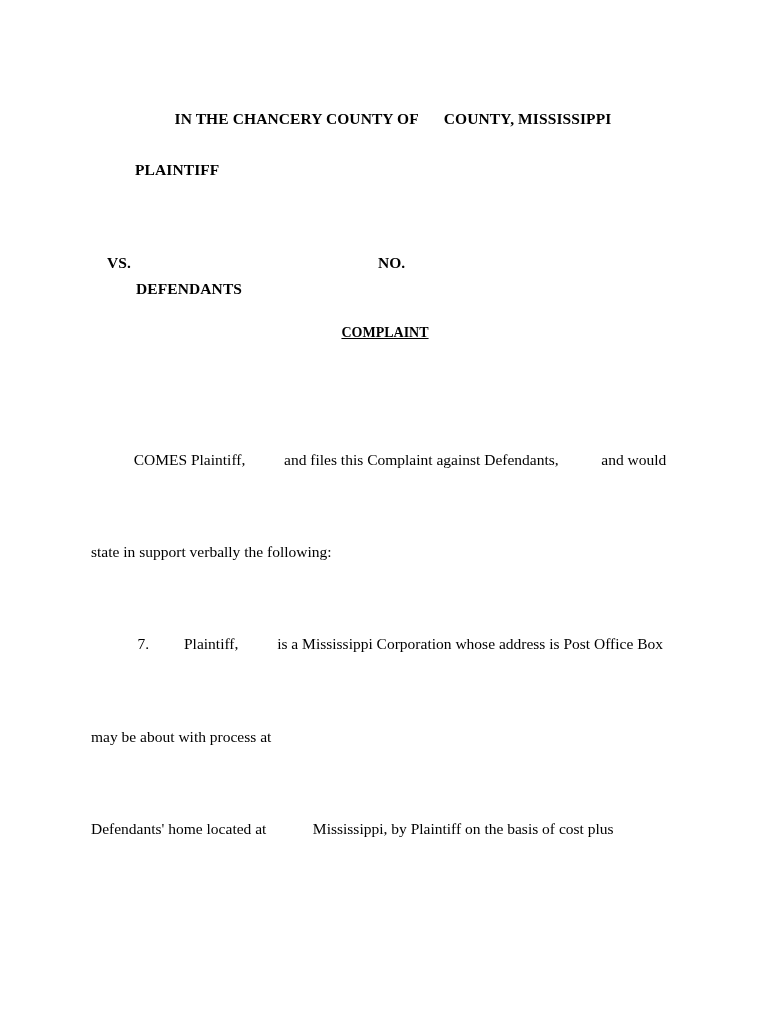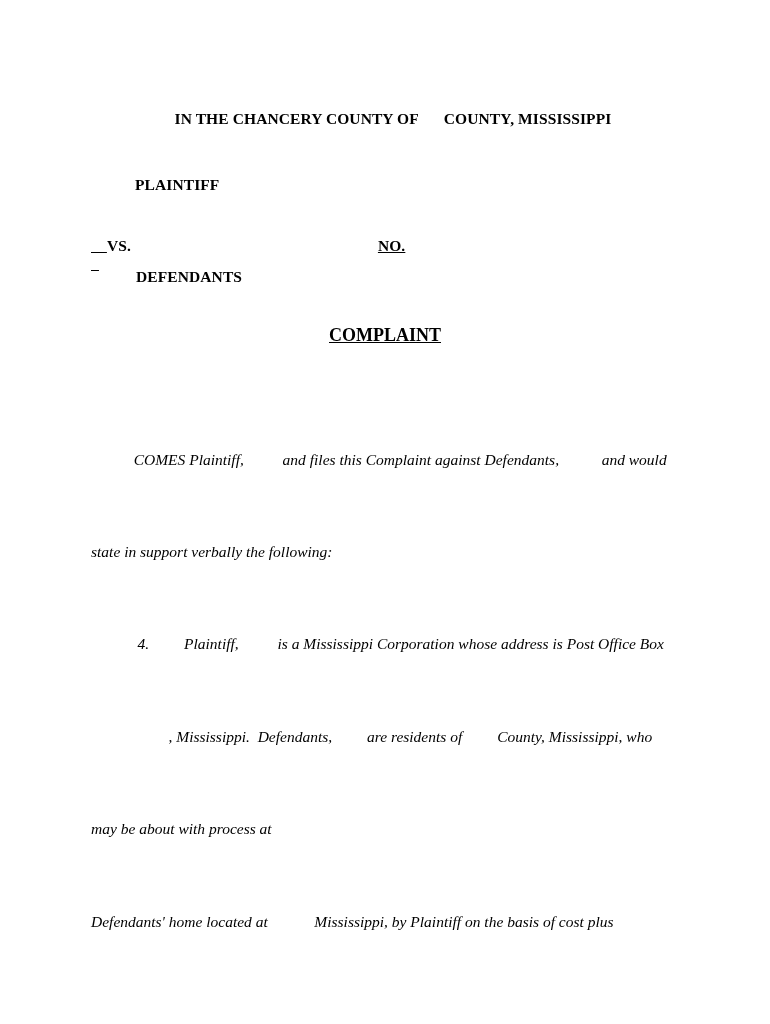--- a/index.html
+++ b/index.html
@@ -14,42 +14,42 @@
   }
   .hdr {
     position: absolute;
     font-weight: bold;
     font-size: 15.5px;
     white-space: pre;
     letter-spacing: 0.1px;
   }
   .court-line { top: 92px; left: 0; width: 100%; text-align: center; }
   .court-right { margin-left: 25px; }
-  .plaintiff-label { top: 176px; left: 135px; }
-  .vs-line { top: 219px; left: 91px; text-decoration: underline; }
+  .plaintiff-label { top: 161px; left: 135px; }
+  .vs-line { top: 236px; left: 91px; }
   .vs-label { display: inline-block; width: 271px; }
-  .defendants-label { top: 268px; left: 136px; }
+  .defendants-label { top: 280px; left: 136px; }
   .title-line {
     position: absolute;
     top: 325px; left: 0; width: 100%;
     text-align: center;
     font-weight: bold;
-    font-size: 18px;
+    font-size: 14px;
   }
   .title-line .title-text { text-decoration: underline; }
   .doc-body {
     position: absolute;
     top: 383px;
     left: 91px;
     width: 640px;
     font-size: 15.5px;
     line-height: 30.8px;
     white-space: pre;
   }
-  .body-line { height: 30.8px; font-style: italic; }
+  .body-line { height: 30.8px; }
 </style>
 </head>
 <body>
 
 <div class="page">
 
   <div class="hdr court-line">
     <span>IN THE CHANCERY COUNTY OF</span><span class="court-right">COUNTY, MISSISSIPPI</span>
   </div>
 
@@ -61,22 +61,21 @@
 
   <div class="hdr defendants-label">DEFENDANTS</div>
 
   <div class="title-line">
     <span class="title-text">COMPLAINT</span>
   </div>
 
   <div class="doc-body">
     <div class="body-line">           COMES Plaintiff,          and files this Complaint against Defendants,           and would</div>
     <div class="body-line">state in support verbally the following:</div>
-    <div class="body-line">            4.         Plaintiff,          is a Mississippi Corporation whose address is Post Office Box</div>
-    <div class="body-line">                    , Mississippi.  Defendants,         are residents of         County, Mississippi, who</div>
+    <div class="body-line">            7.         Plaintiff,          is a Mississippi Corporation whose address is Post Office Box</div>
     <div class="body-line">may be about with process at</div>
     <div class="body-line">Defendants' home located at            Mississippi, by Plaintiff on the basis of cost plus</div>
     
     
     
     
     
     
     
     

